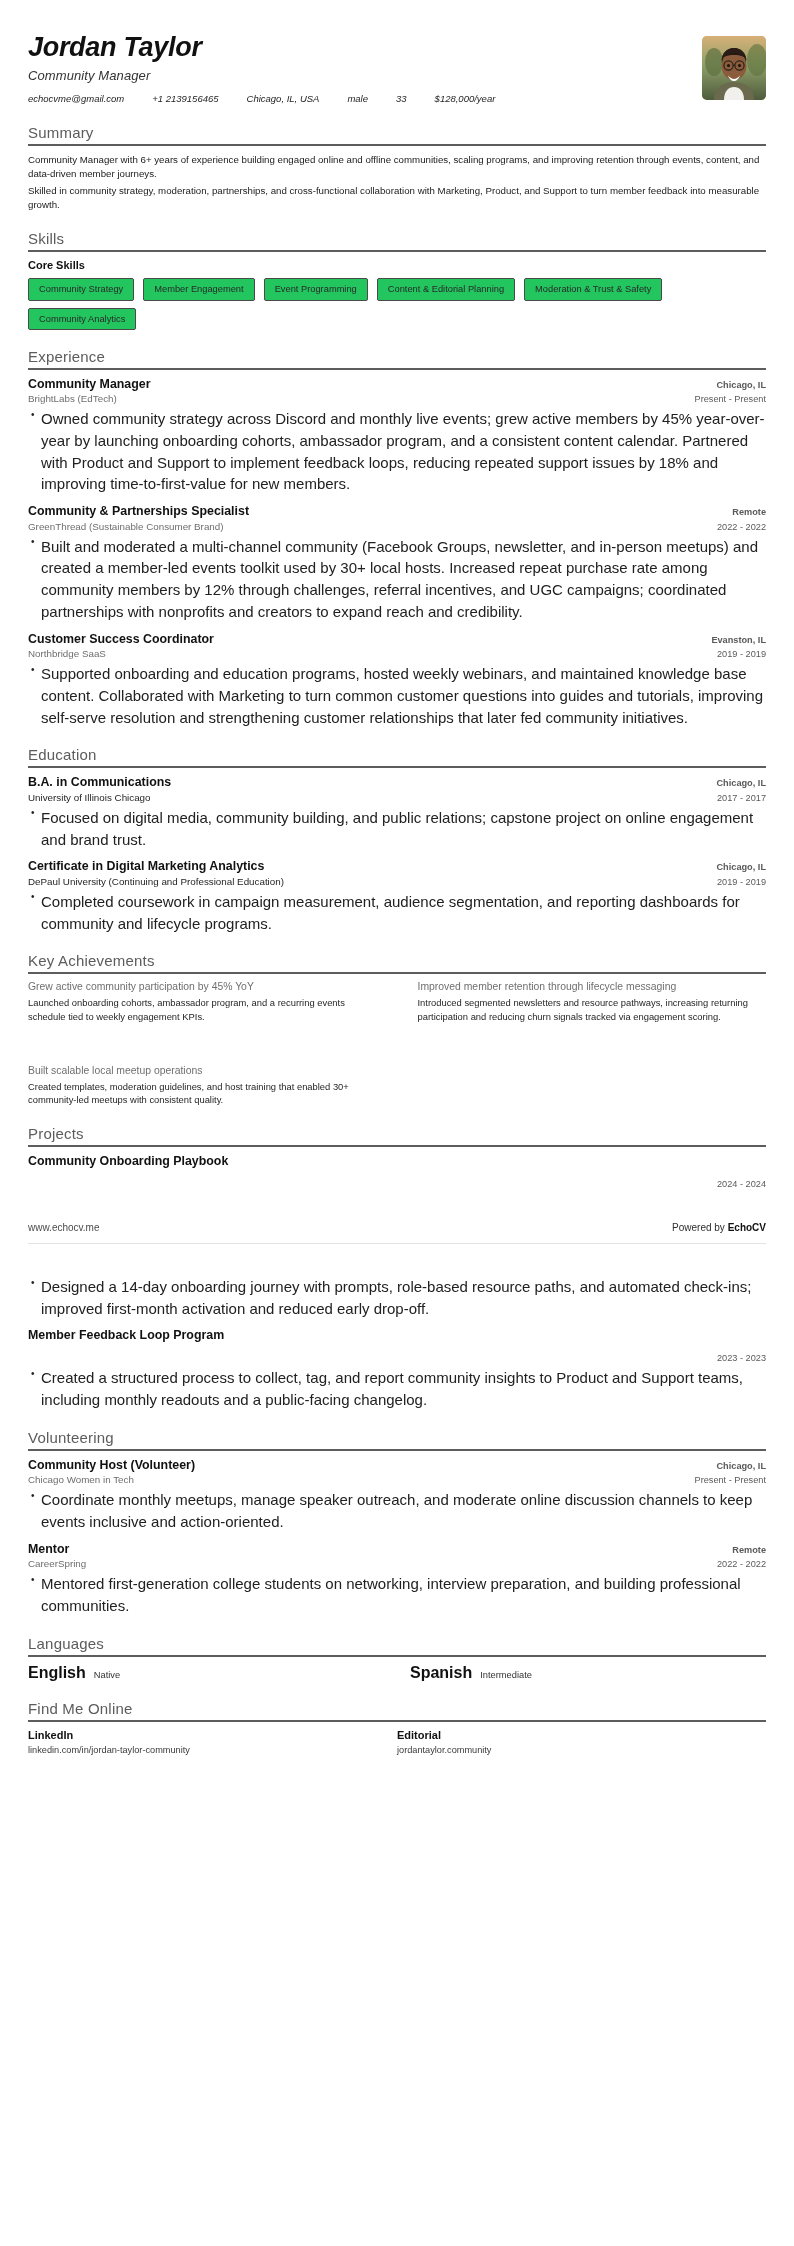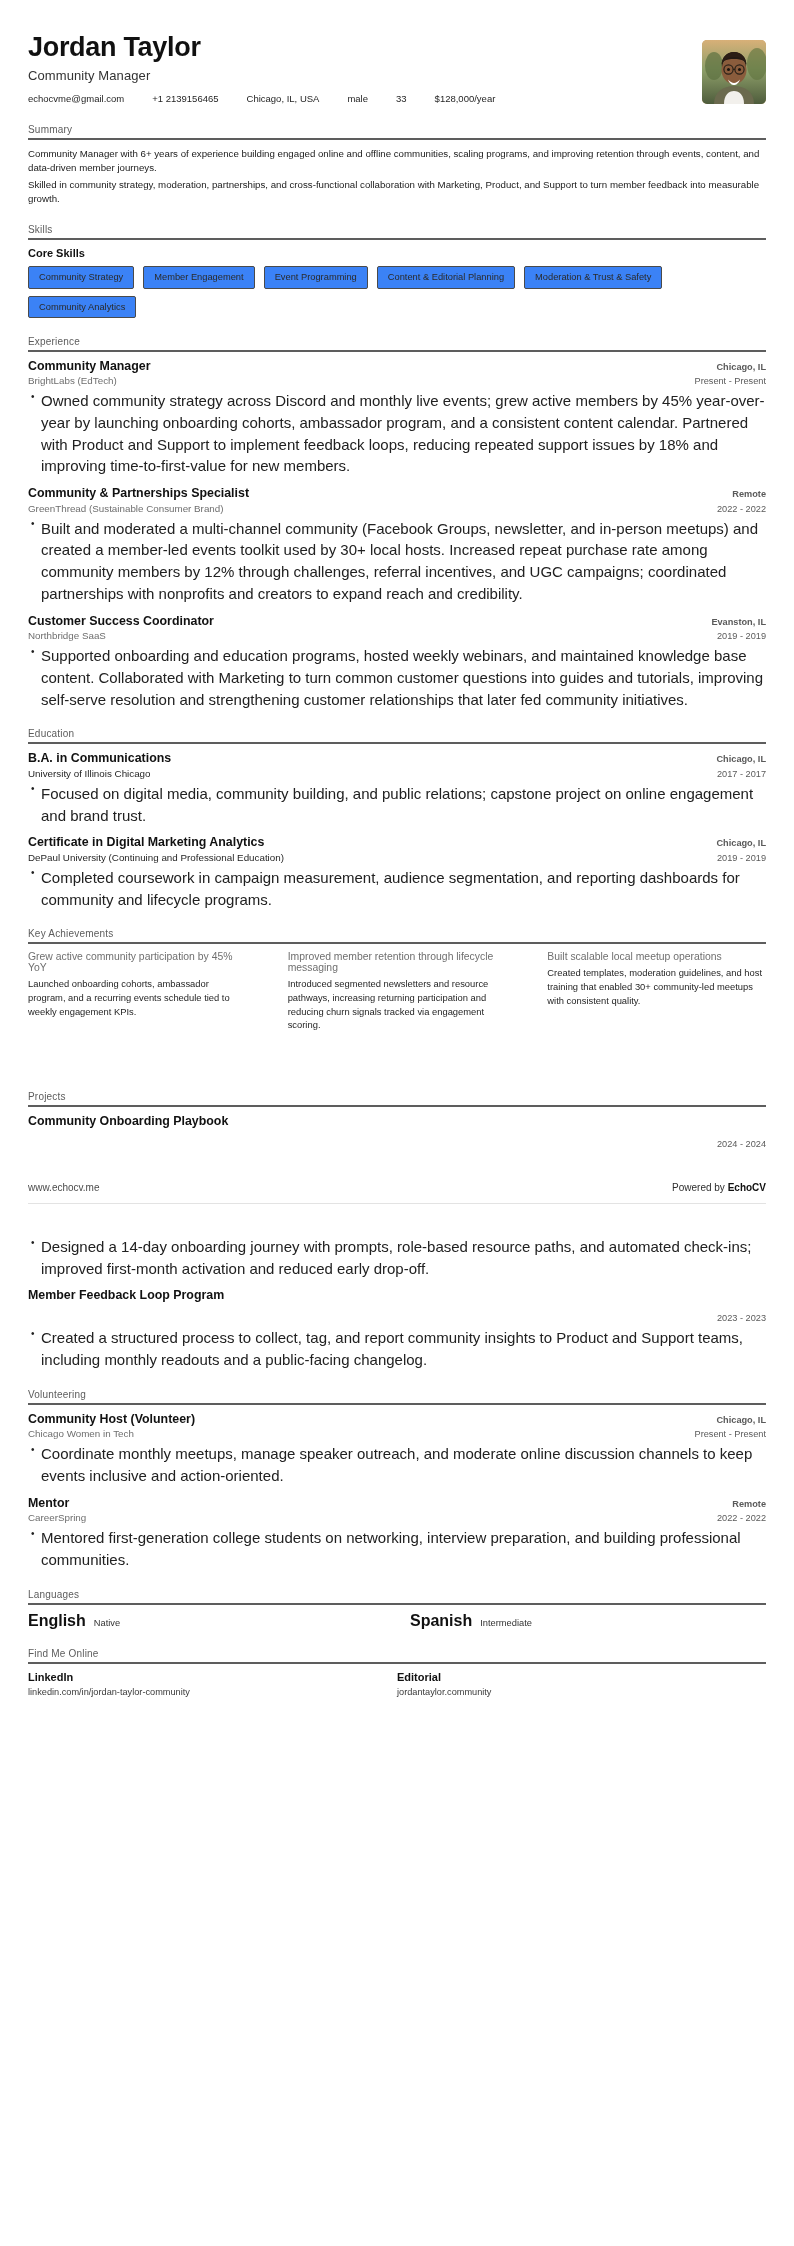--- a/index.html
+++ b/index.html
@@ -19,23 +19,24 @@
     padding: 30px 28px 0 28px;
   }
   .page.second {
     min-height: 1123px;
     padding-top: 40px;
   }
 
   
   .header {
     display: flex;
-    align-items: flex-end;
+    align-items: center;
     justify-content: space-between;
     padding: 0 0 2px 0;
+    font-style: italic;
   }
   .header-left { flex: 1 1 auto; padding-top: 2px; }
   .full-name {
     font-size: 27px;
     font-weight: 700;
     letter-spacing: -0.3px;
     line-height: 1.15;
     color: #111111;
   }
   .job-title {
@@ -64,21 +65,21 @@
     flex: 0 0 auto;
     margin-top: 2px;
     background: #c9a36b;
     position: relative;
   }
   .avatar svg { display: block; width: 64px; height: 64px; }
 
   
   .section { margin-top: 18px; }
   .section-title {
-    font-size: 10px;
+    font-size: 15px;
     font-weight: 400;
     color: #5c5c5c;
     letter-spacing: 0.2px;
     padding-bottom: 3px;
     margin-top: 12px;
   }
   .section-rule {
     height: 2px;
     background: #5d5d5d;
     width: 100%;
@@ -101,21 +102,21 @@
     margin: 3px 0 7px 0;
   }
   .chips { display: flex; flex-wrap: wrap; gap: 7px 9px; }
   .chip {
     border: 1px solid #4a4a4a;
     border-radius: 2px;
     padding: 5px 10px;
     font-size: 9.3px;
     color: #2a2a2a;
     line-height: 1.1;
-    background: #3b82f6;
+    background: #22c55e;
   }
 
   
   .entry { margin-bottom: 9px; }
   .entry-head {
     display: flex;
     justify-content: space-between;
     align-items: baseline;
   }
   .entry-title {
@@ -167,21 +168,21 @@
     position: absolute;
     left: 3px;
     top: -0.5px;
     font-size: 10px;
     color: #212121;
   }
 
   
   .ach-grid {
     display: grid;
-    grid-template-columns: 1fr 1fr 1fr;
+    grid-template-columns: 1fr 1fr;
     column-gap: 26px;
     row-gap: 13px;
     gap: 41px;
   }
   .ach-title {
     font-size: 10.4px;
     color: #6f6f6f;
     margin-bottom: 4px;
   }
   .ach-desc {

